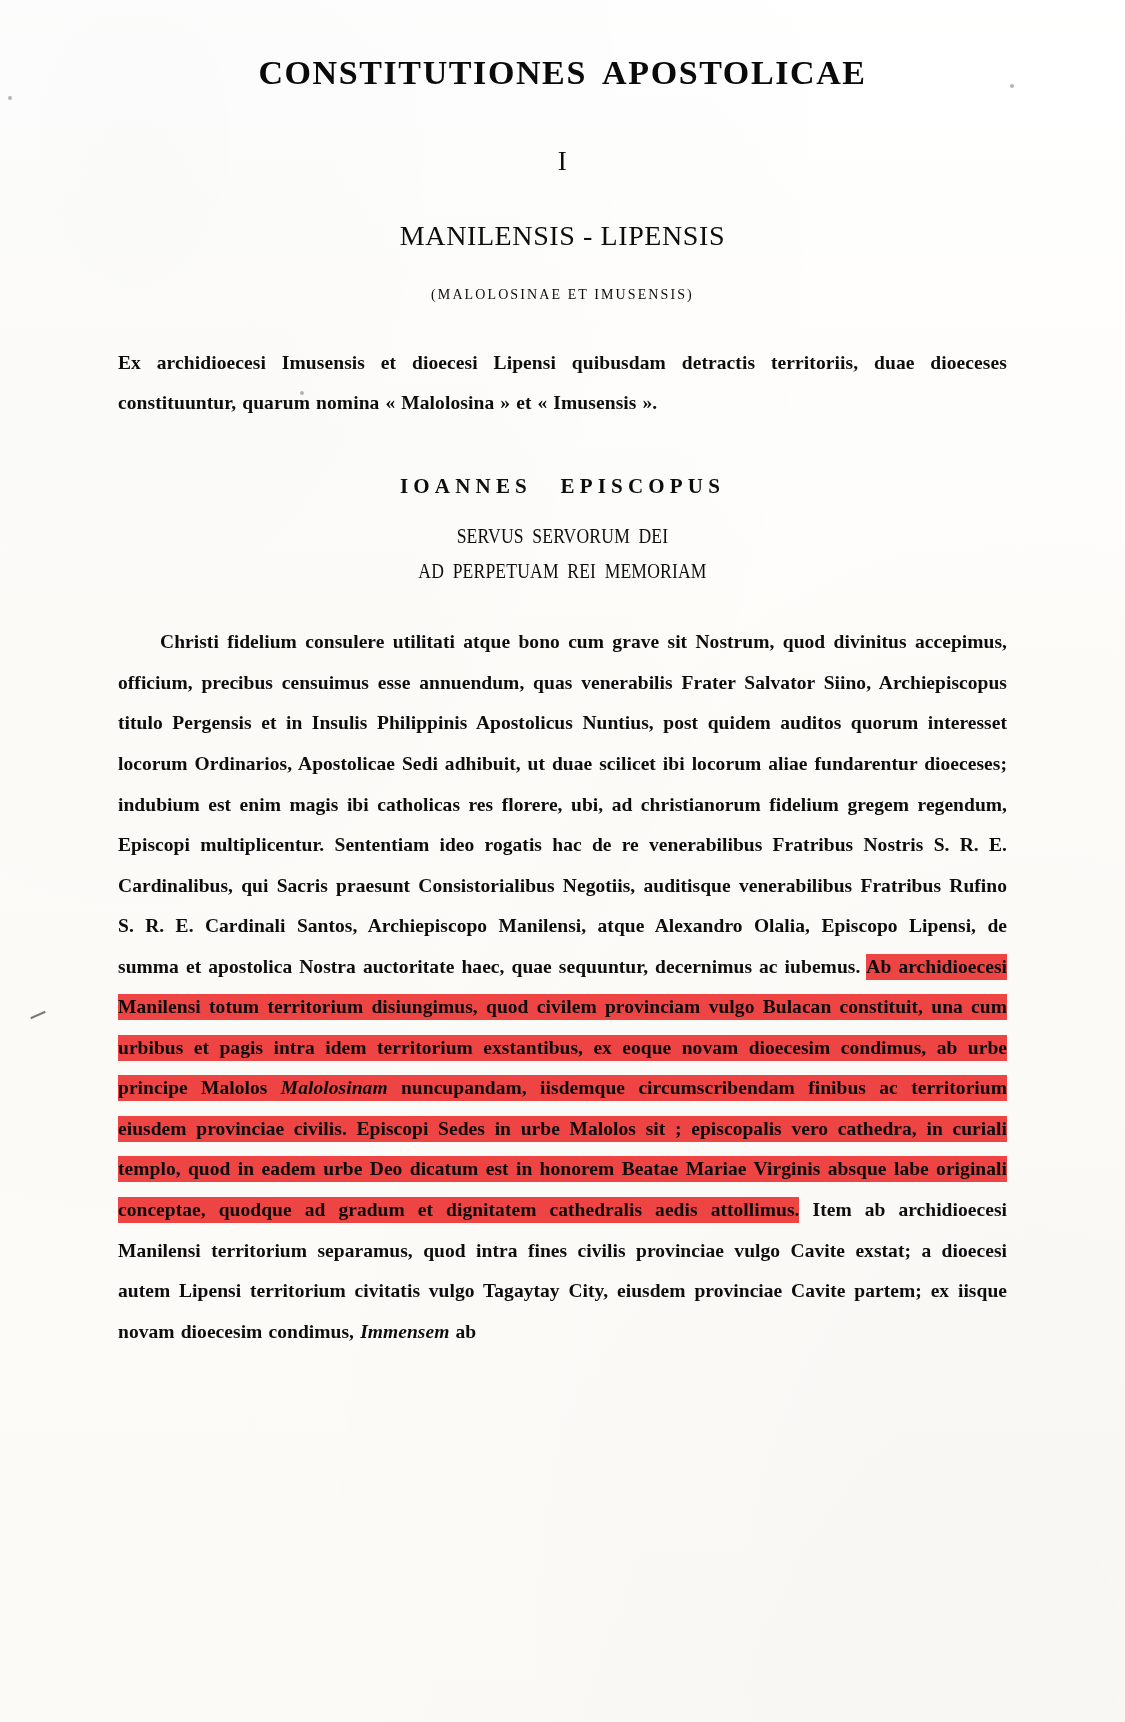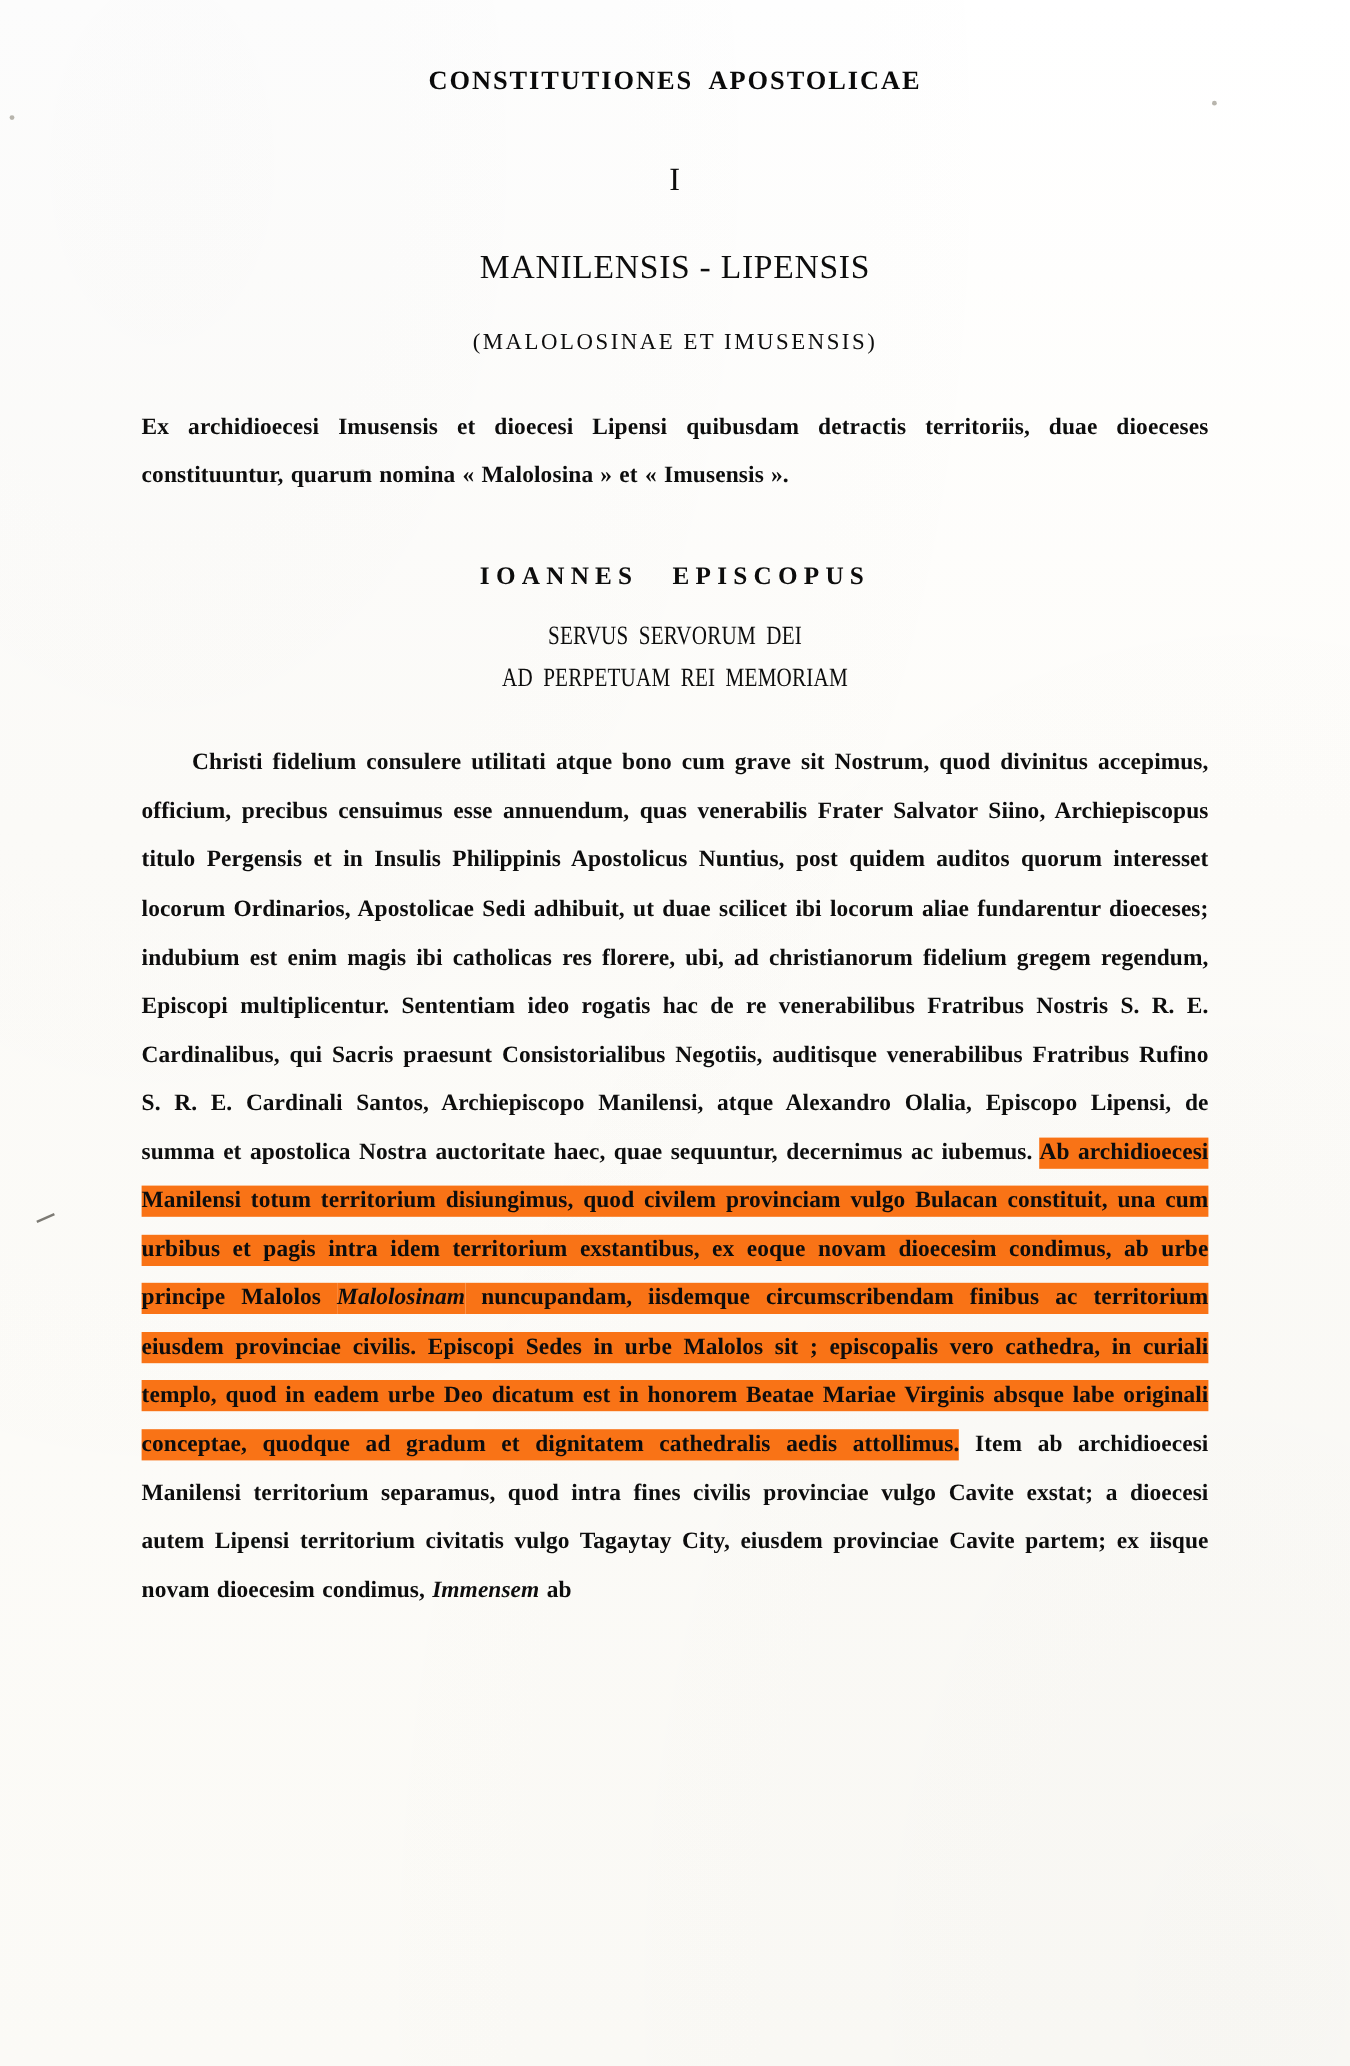--- a/index.html
+++ b/index.html
@@ -30,21 +30,21 @@
   }
   .content {
     position: relative;
     padding: 0 118px;
   }
 
   
   .doc-title {
     text-align: center;
     font-weight: bold;
-    font-size: 22px;
+    font-size: 34px;
     letter-spacing: 1.6px;
     word-spacing: 7px;
     margin: 0;
     padding-top: 54px;
     color: #0a0a0a;
   }
   .section-numeral {
     text-align: center;
     font-size: 27px;
     font-weight: normal;
@@ -55,21 +55,21 @@
   .section-name {
     text-align: center;
     font-size: 28px;
     font-weight: normal;
     margin: 17px;
     padding-top: 26px;
     letter-spacing: 0.6px;
   }
   .section-subname {
     text-align: center;
-    font-size: 19px;
+    font-size: 14px;
     font-weight: normal;
     margin: 0;
     padding-top: 18px;
     letter-spacing: 2.1px;
   }
 
   
   .summary {
     font-size: 19.5px;
     font-weight: bold;
@@ -111,21 +111,21 @@
     font-weight: bold;
     text-align: justify;
     line-height: 2.08;
     margin: 0;
     padding-top: 38px;
     text-indent: 42px;
     letter-spacing: 0.05px;
     word-spacing: 1.2px;
   }
   .body-text .hl {
-    background-color: #f97316;
+    background-color: #ef4444;
     box-decoration-break: clone;
     -webkit-box-decoration-break: clone;
     padding: 2px 0 3px 0;
   }
   .body-text em {
     font-style: italic;
   }
   .artifact-tick {
     position: absolute;
     width: 16px;

